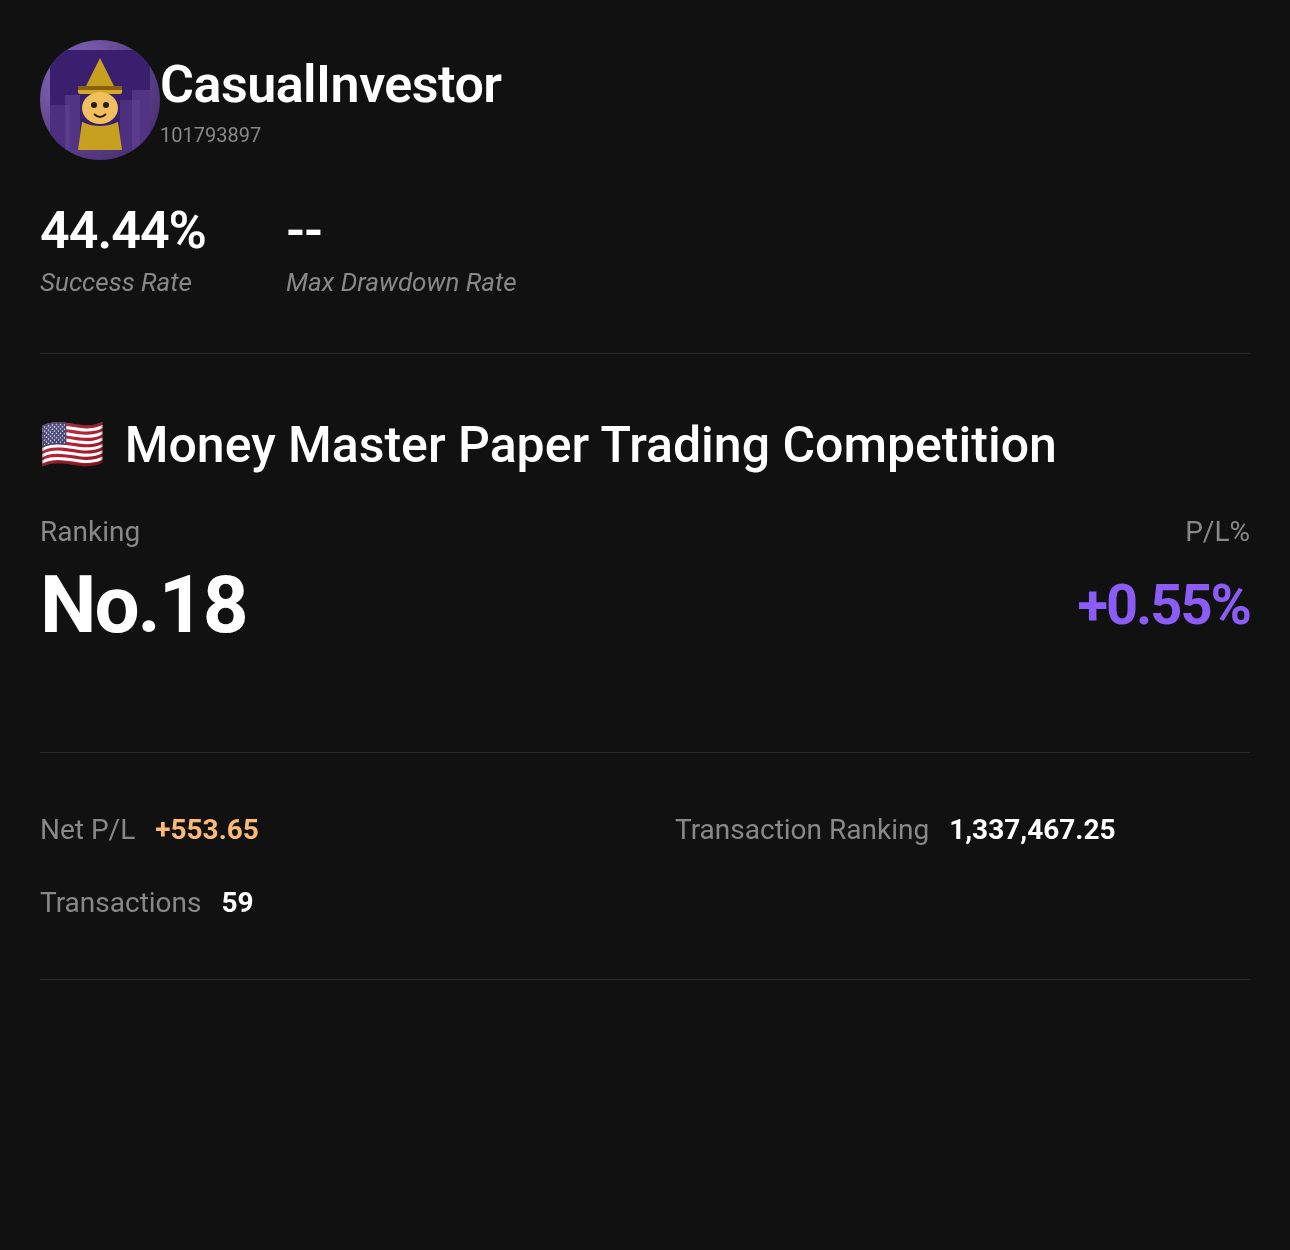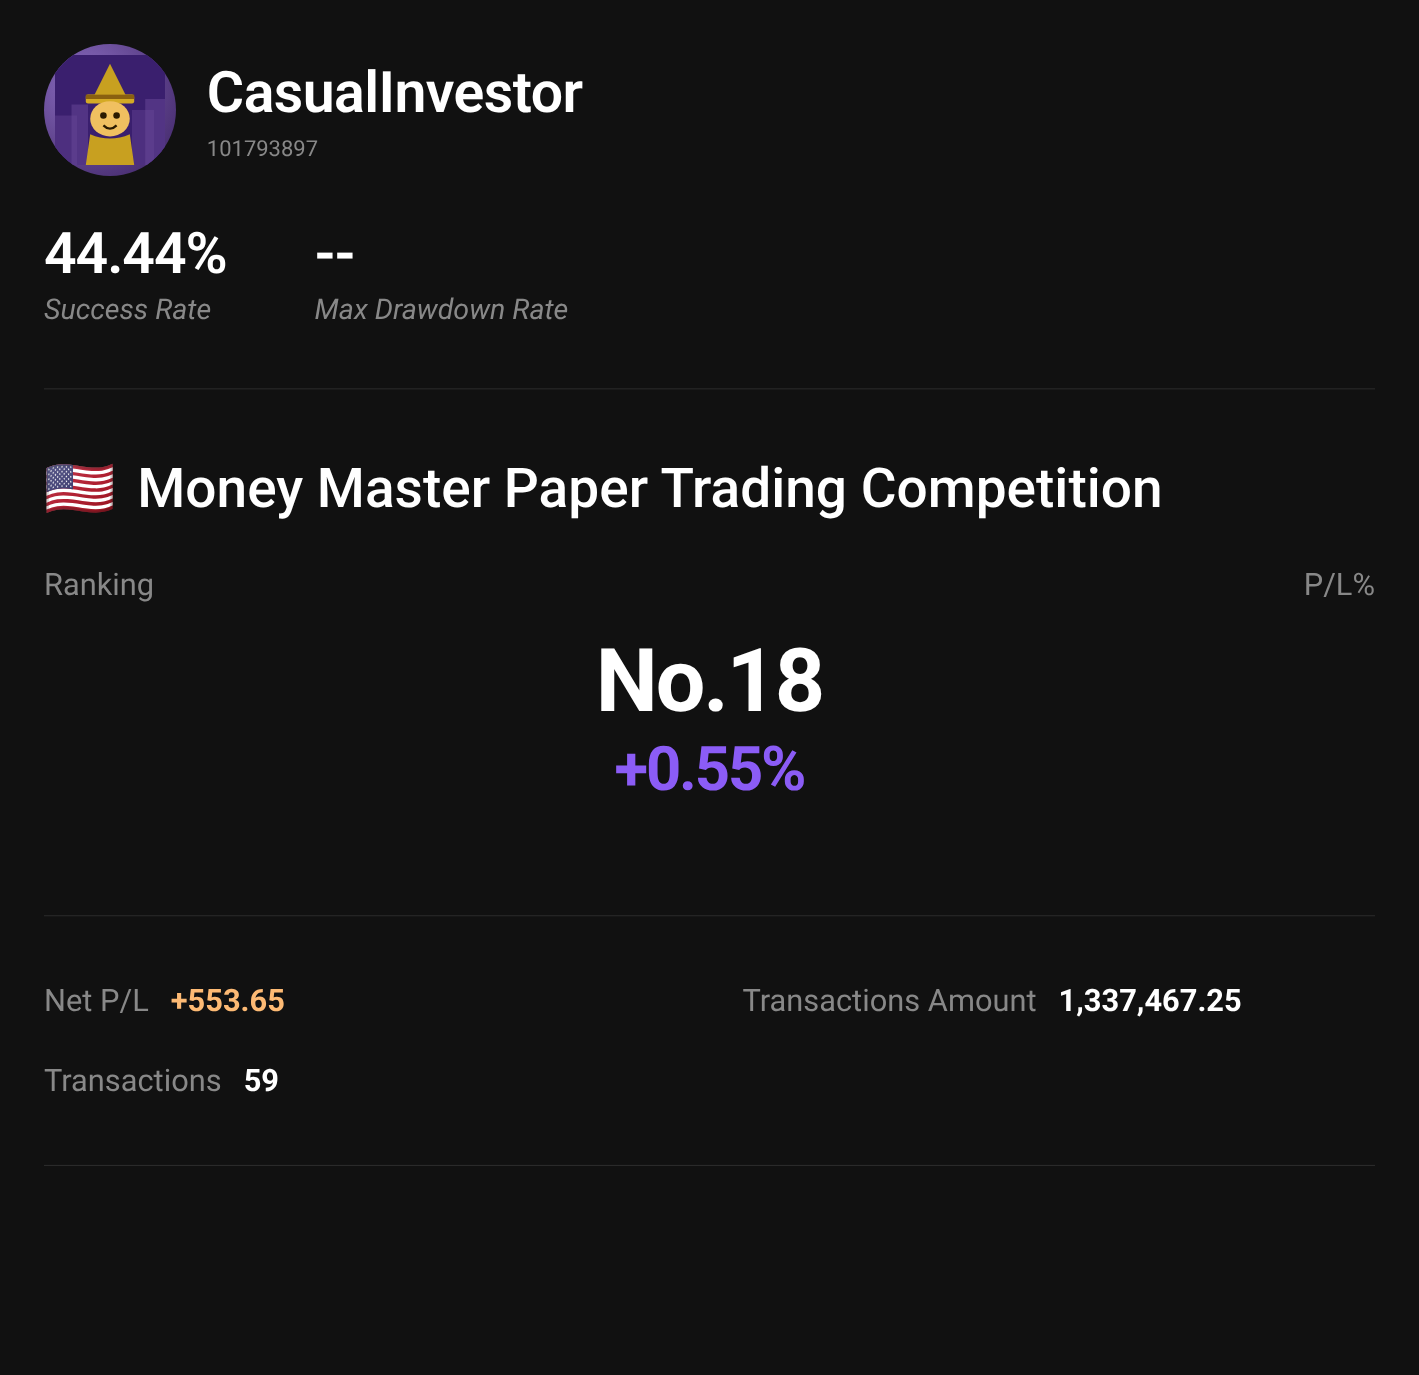--- a/index.html
+++ b/index.html
@@ -17,21 +17,20 @@
     }
 
     .page-container {
       padding: 40px 40px 40px 40px;
     }
 
     
     .profile-section {
       display: flex;
       align-items: center;
-      gap: 28px;
       margin-bottom: 40px;
     }
 
     .avatar {
       width: 120px;
       height: 120px;
       border-radius: 50%;
       overflow: hidden;
       background: linear-gradient(135deg, #6a4c9c, #4a3080);
       display: flex;
@@ -128,42 +127,41 @@
       font-size: 50px;
       font-weight: 500;
       color: #ffffff;
     }
 
     
     .ranking-row {
       display: flex;
       justify-content: space-between;
       align-items: flex-start;
-      margin-bottom: 24px;
+      margin-bottom: 10px;
     }
 
     .ranking-label {
       font-size: 28px;
       color: #888888;
       font-weight: 400;
     }
 
     .pl-label {
       font-size: 28px;
       color: #888888;
       font-weight: 400;
     }
 
     
     .values-row {
       display: flex;
       justify-content: space-between;
       align-items: center;
       margin-bottom: 40px;
-      flex-direction: column;
     }
 
     .ranking-value {
       font-size: 80px;
       font-weight: 700;
       color: #ffffff;
       letter-spacing: -2px;
     }
 
     .pl-value {
@@ -283,21 +281,21 @@
   <div class="bottom-stats">
     <div class="bottom-stats-grid">
 
       <div class="bottom-stat-row">
         <span class="bottom-stat-label">Net P/L</span>
         <span class="bottom-stat-value positive">+553.65</span>
       </div>
 
 
       <div class="bottom-stat-row">
-        <span class="bottom-stat-label">Transactions Amount</span>
+        <span class="bottom-stat-label">Transaction Ranking</span>
         <span class="bottom-stat-value">1,337,467.25</span>
       </div>
 
       <div class="bottom-stat-row">
         <span class="bottom-stat-label">Transactions</span>
         <span class="bottom-stat-value">59</span>
       </div>
 
     </div>
   </div>

